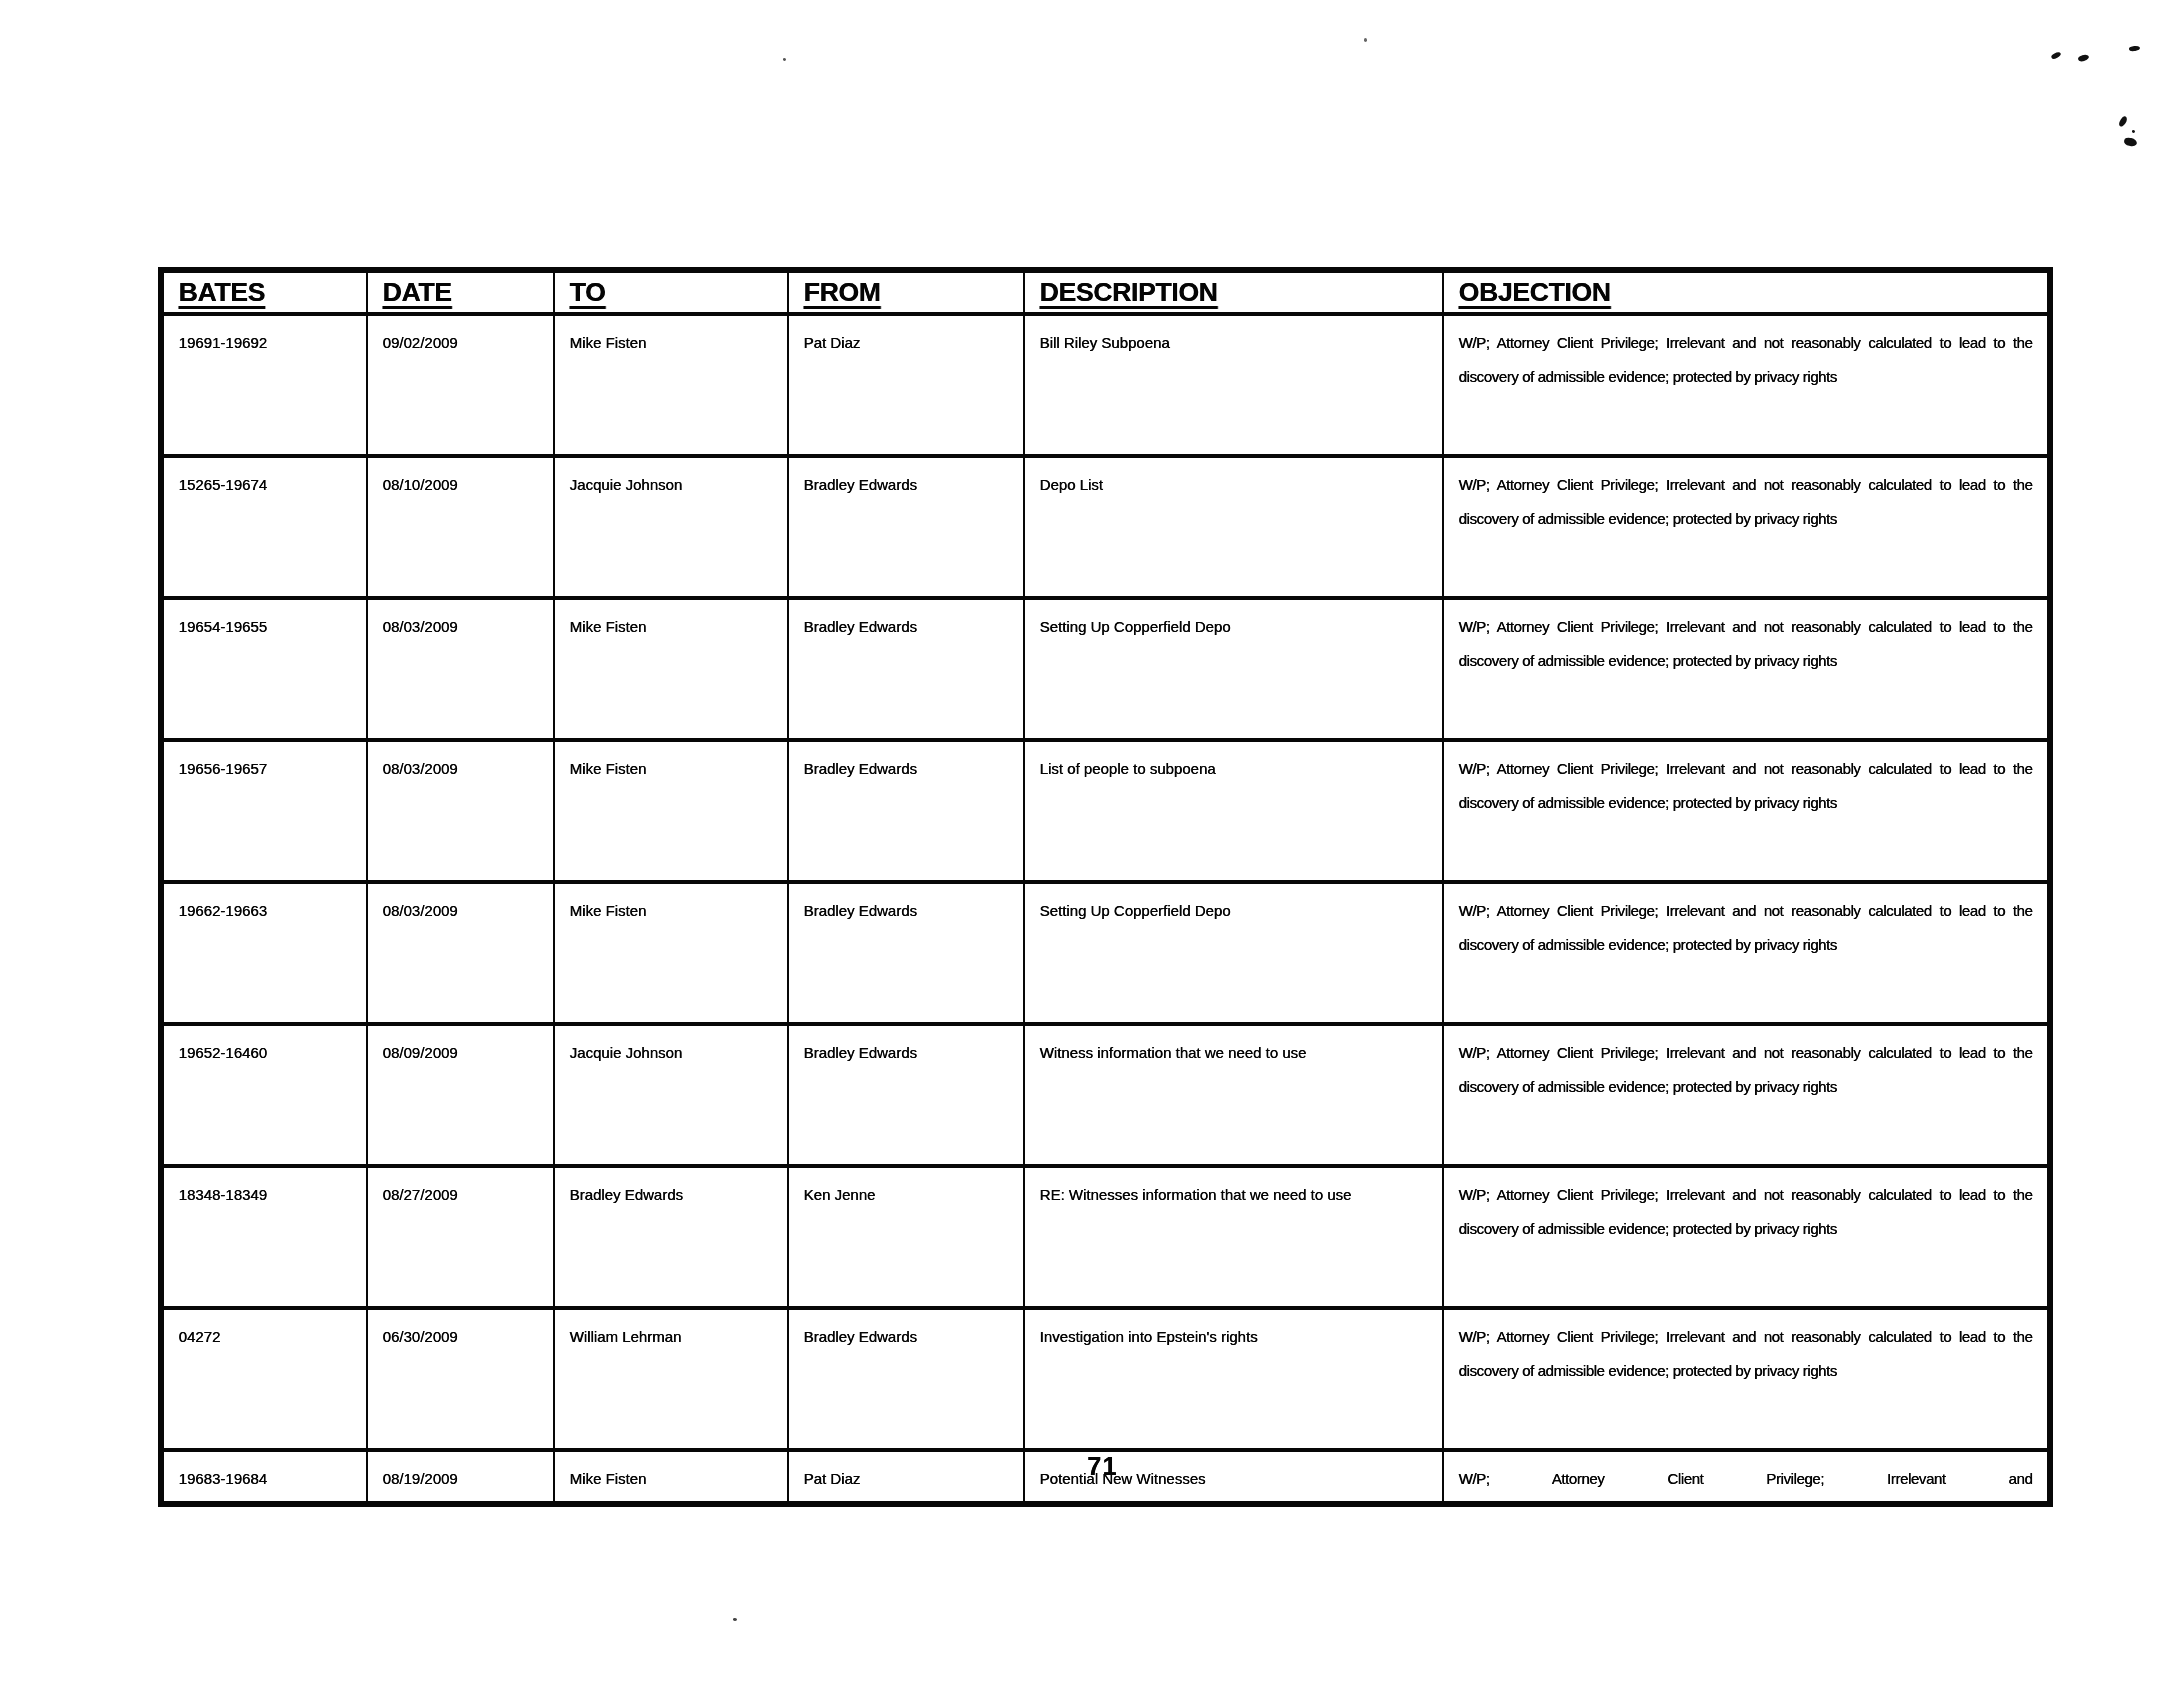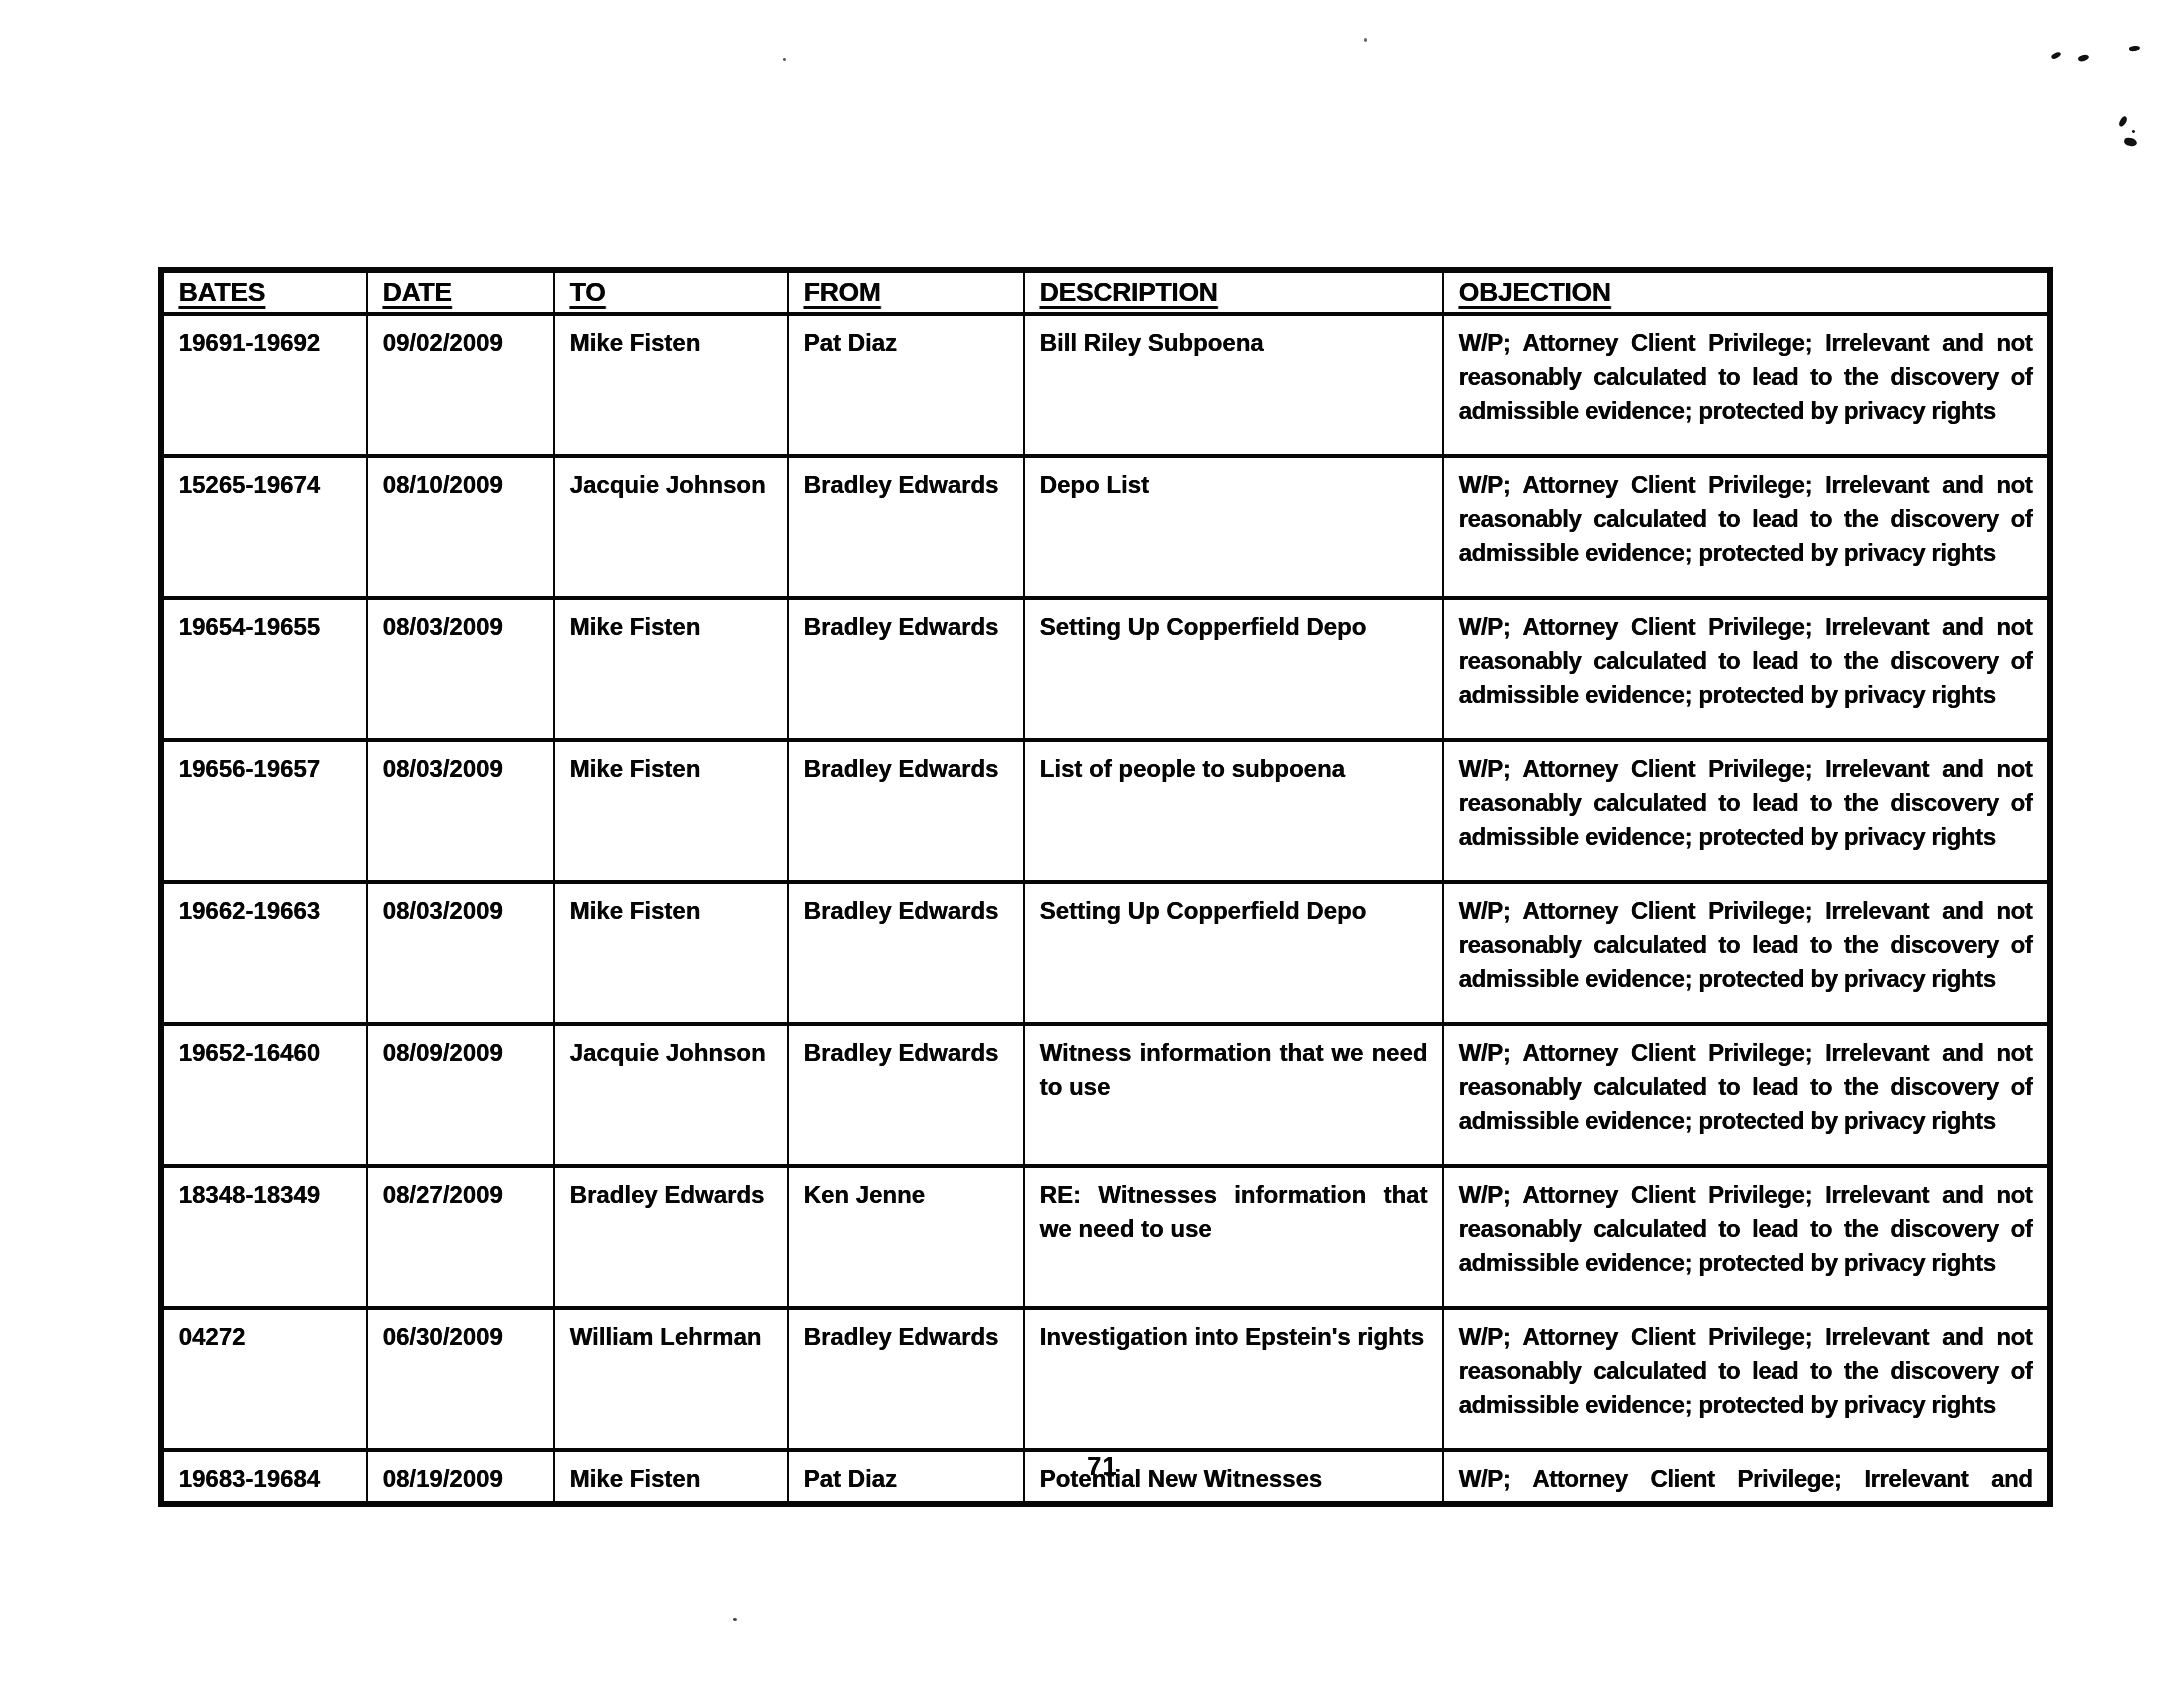--- a/index.html
+++ b/index.html
@@ -59,22 +59,22 @@
     font-weight: 700;
     letter-spacing: -0.3px;
     text-decoration: underline;
     text-decoration-thickness: 3.3px;
     text-underline-offset: 5.3px;
     text-shadow: 0.4px 0 0 currentColor;
     margin-top: 31px;
   }
   table.log td {
     padding: 9.3px 14.6px 5.3px 14.6px;
-    font-size: 24px;
-    font-weight: 700;
+    font-size: 15px;
+    font-weight: 400;
     line-height: 34px;
     text-shadow: 0.3px 0 0 currentColor;
   }
   table.log tbody tr { height: 142px; }
   table.log tbody tr:last-child { height: 41px; }
   td.col-description { text-align: justify; letter-spacing: 0; }
   td.col-objection   { text-align: justify; letter-spacing: -0.4px; }
   tr.truncated td.col-objection { text-align-last: justify; }
   
   .pageno {

